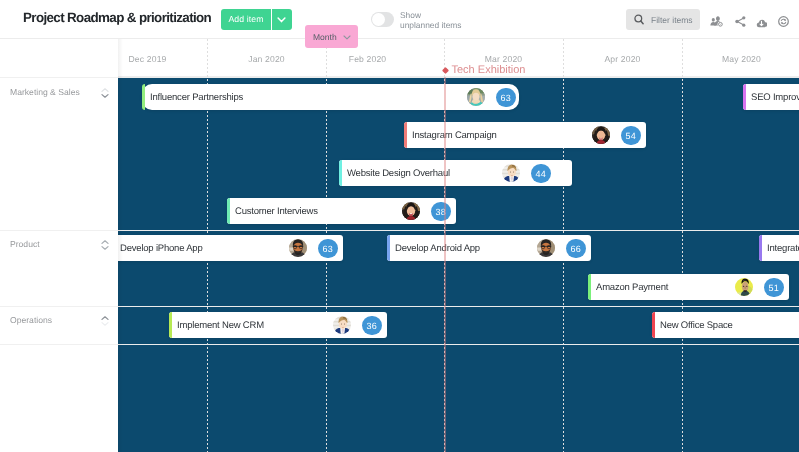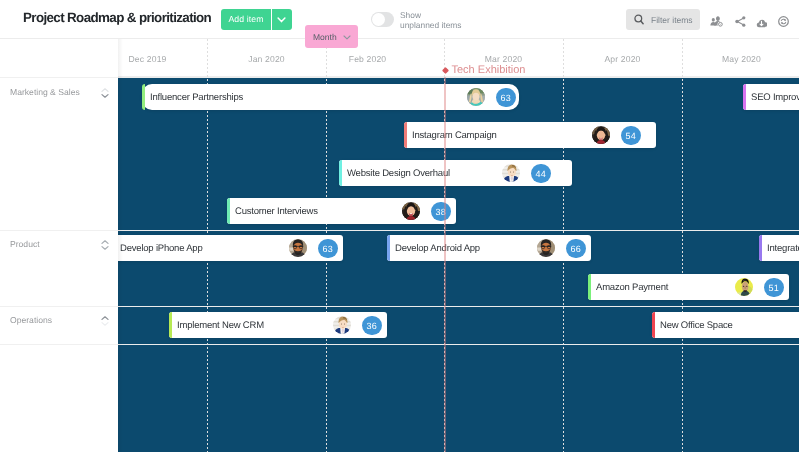--- a/index.html
+++ b/index.html
@@ -179,21 +179,21 @@
             <svg width="18" height="18" viewBox="0 0 20 20">
               <use href="#av-blonde"></use>
             </svg>
           </div>
           <div class="badge" style="left:354px">63</div>
         </div>
         <div class="bar" style="left: 743px; width: 137px; top: 45px;">
           <div class="stripe" style="background:#d872ef"></div>
           <div class="txt">SEO Improvement</div>
         </div>
-        <div class="bar" style="left: 404px; width: 242px; top: 83px; padding-left: 10px;">
+        <div class="bar" style="left: 404px; width: 242px; top: 83px;">
           <div class="stripe" style="background:#f07c78"></div>
           <div class="txt">Instagram Campaign</div>
           <div class="avatar" style="left:188px">
             <svg width="18" height="18" viewBox="0 0 20 20">
               <use href="#av-darkwoman"></use>
             </svg>
           </div>
           <div class="badge" style="left:217px">54</div>
         </div>
         <div class="bar" style="left: 339px; width: 217px; top: 121px; padding-left: 16px;">

